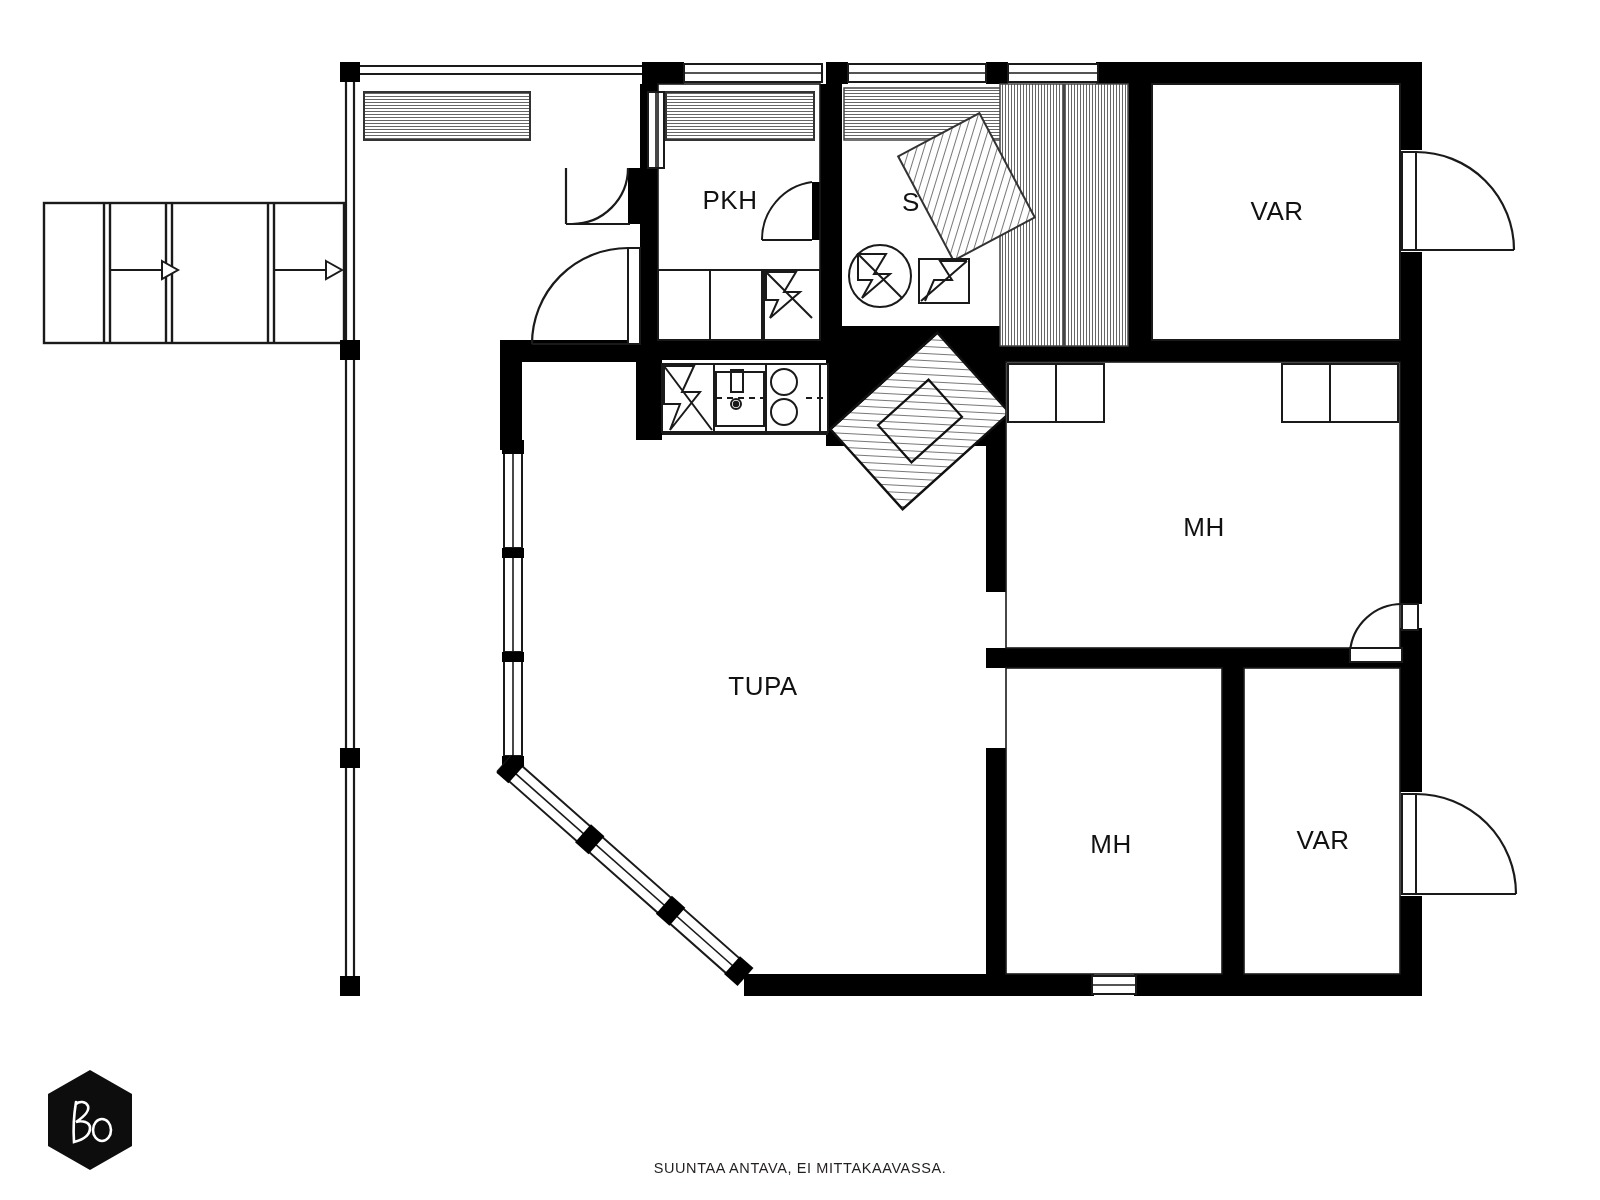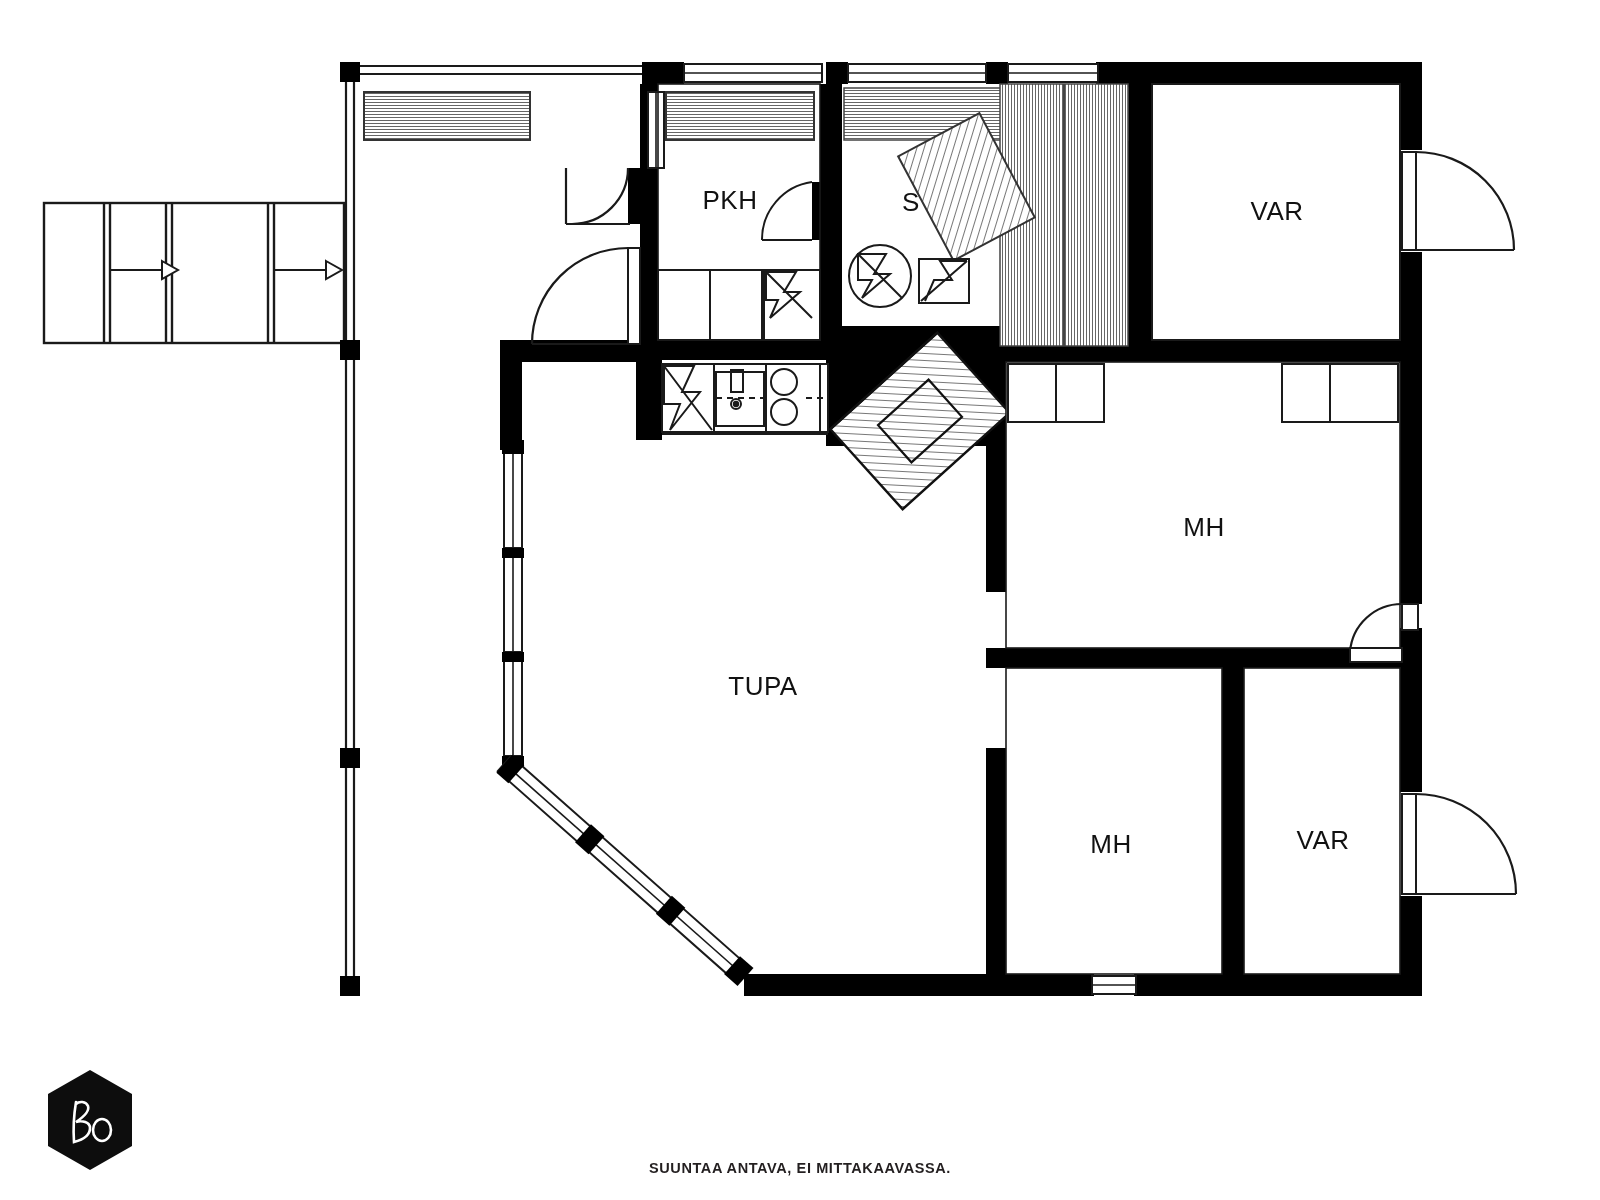--- a/index.html
+++ b/index.html
@@ -34,21 +34,20 @@
   .footer-note {
     position: absolute;
     left: 0;
     right: 0;
     bottom: 24px;
     text-align: center;
     font-family: "Liberation Sans", sans-serif;
     font-size: 14.5px;
     letter-spacing: 0.6px;
     color: #231f20;
-    font-weight: bold;
   }
   .logo-wrap {
     position: absolute;
     left: 44px;
     bottom: 28px;
     width: 92px;
     height: 104px;
   }
   .logo-wrap svg { display:block; width:92px; height:104px; }
 </style>

